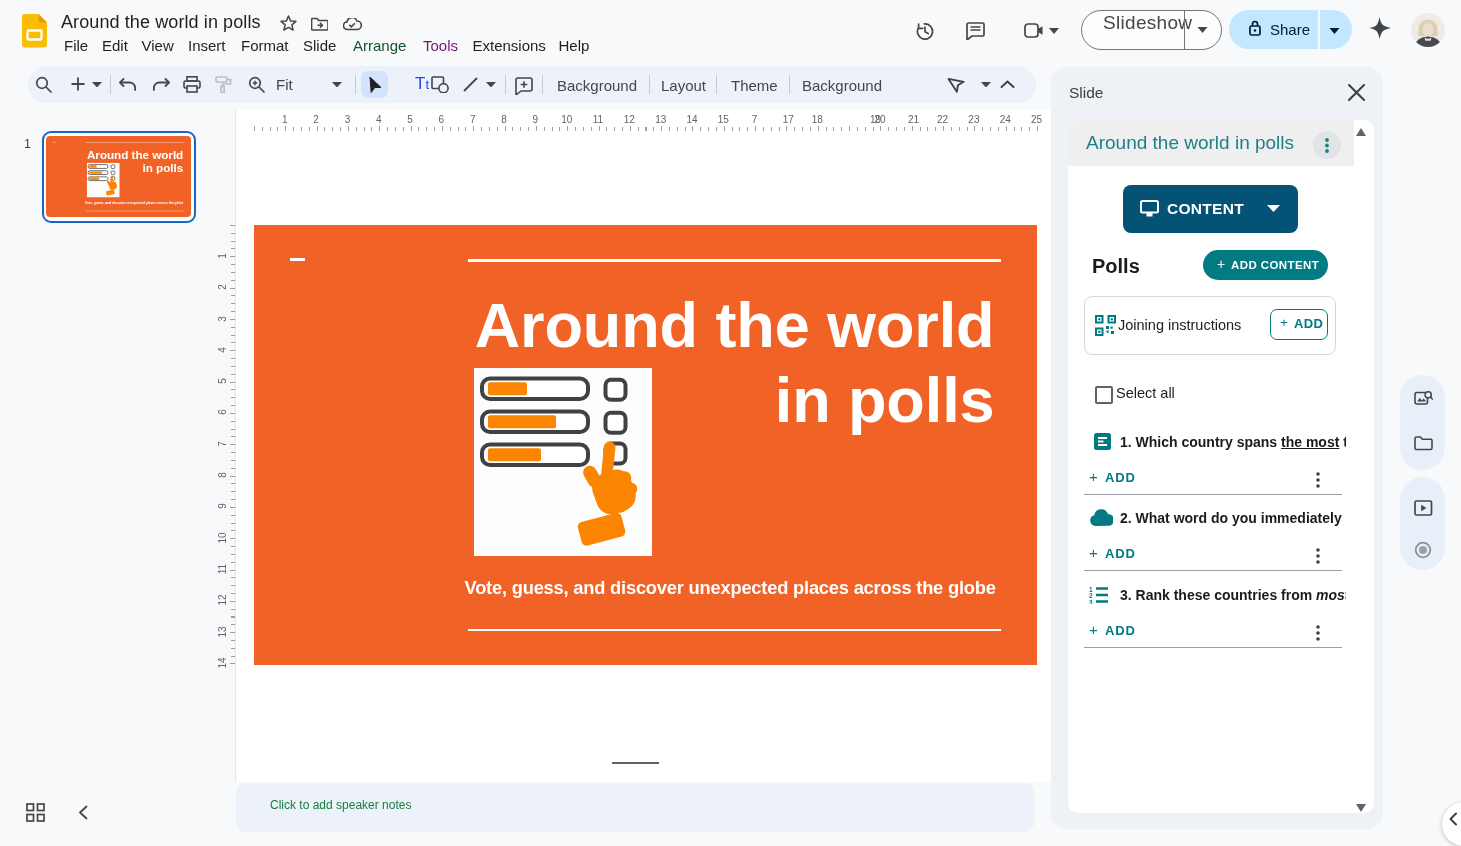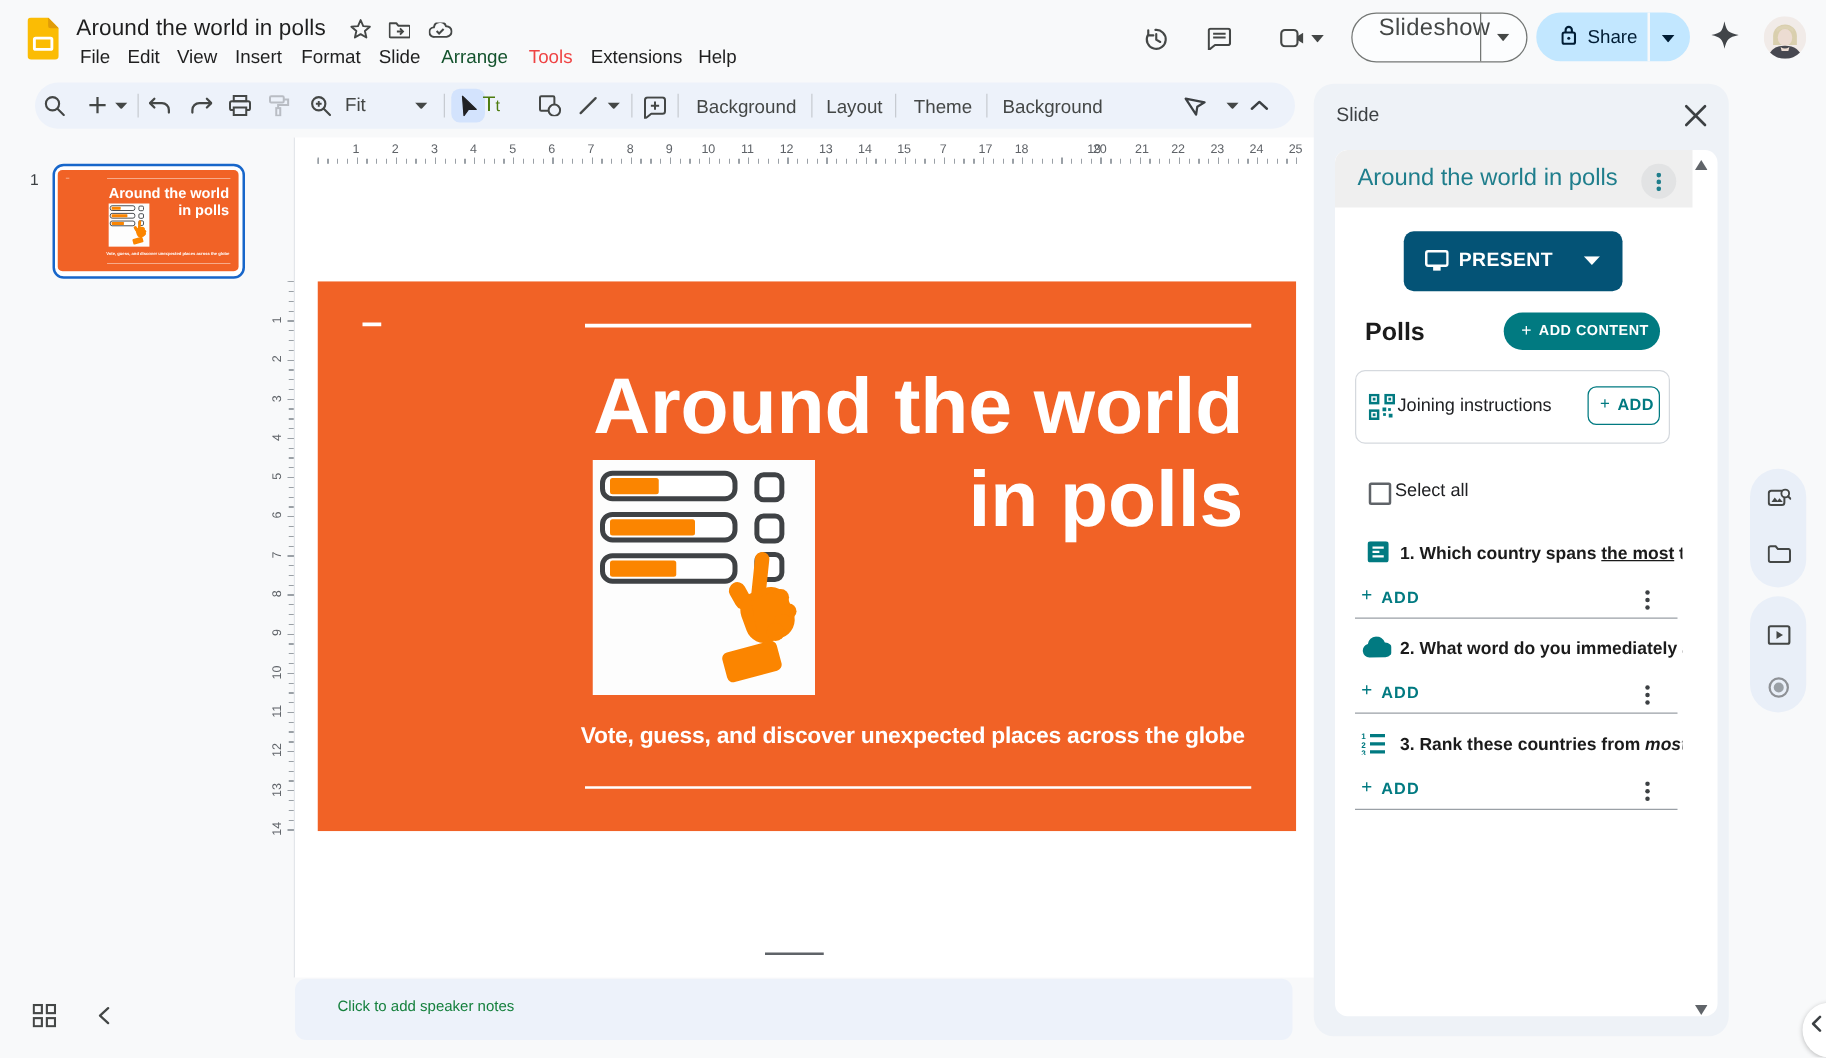--- a/index.html
+++ b/index.html
@@ -26,21 +26,21 @@
       <path d="M4.5 11.5 a3.8 3.8 0 0 1 -.4-7.6 a5 5 0 0 1 9.7-.9 a3.6 3.6 0 0 1 .6 8.4z" fill="none" stroke="#444746" stroke-width="1.6" stroke-linejoin="round"></path>
 <path d="M6.3 6.8 l2 2 3.6-3.6" fill="none" stroke="#444746" stroke-width="1.6"></path>
     </svg>
     <div class="abs" style="left:64px;top:37px;font-size:15px;color:#1f1f1f">File</div>
     <div class="abs" style="left:102px;top:37px;font-size:15px;color:#1f1f1f">Edit</div>
     <div class="abs" style="left:141.5px;top:37px;font-size:15px;color:#1f1f1f">View</div>
     <div class="abs" style="left:188px;top:37px;font-size:15px;color:#1f1f1f">Insert</div>
     <div class="abs" style="left:241px;top:37px;font-size:15px;color:#1f1f1f">Format</div>
     <div class="abs" style="left:303px;top:37px;font-size:15px;color:#1f1f1f">Slide</div>
     <div class="abs" style="left:353px;top:37px;font-size:15px;color:#14532d">Arrange</div>
-    <div class="abs" style="left:423px;top:37px;font-size:15px;color:#ef4444">Tools</div>
+    <div class="abs" style="left:423px;top:37px;font-size:15px;color:#701a75">Tools</div>
     <div class="abs" style="left:472.5px;top:37px;font-size:15px;color:#1f1f1f">Extensions</div>
     <div class="abs" style="left:558.5px;top:37px;font-size:15px;color:#1f1f1f">Help</div>
     <svg class="ic" style="left:915px;top:21px" width="20" height="20" viewBox="0 0 20 20">
       <path d="M9.34 2.93 A7.6 7.6 0 1 1 3.11 7.29" fill="none" stroke="#444746" stroke-width="1.7" stroke-linecap="round"></path>
 <path d="M3.6 3.2 v4.1 h4.1" fill="none" stroke="#444746" stroke-width="1.7" stroke-linecap="round" stroke-linejoin="round"></path>
 <path d="M10 6.2 v4.5 l3.2 1.9" fill="none" stroke="#444746" stroke-width="1.7" stroke-linecap="round"></path>
     </svg>
     <svg class="ic" style="left:966px;top:22px" width="19" height="18" viewBox="0 0 19 18">
       <path d="M1 2 a1.5 1.5 0 0 1 1.5-1 h14 a1.5 1.5 0 0 1 1.5 1.5 v10 a1.5 1.5 0 0 1 -1.5 1.5 H6 l-5 4z" fill="none" stroke="#444746" stroke-width="1.7" stroke-linejoin="round"></path>
 <path d="M4.5 5 h10 M4.5 8 h10" stroke="#444746" stroke-width="1.6"></path>
@@ -122,21 +122,21 @@
     </svg>
     <div class="abs" style="left:276px;top:76px;font-size:15px;color:#444746">Fit</div>
     <svg class="ic" style="left:332px;top:82px" width="10" height="5" viewBox="0 0 10 5">
       <path d="M0 0 h10 l-5 5.5z" fill="#444746"></path>
     </svg>
     <div class="abs" style="left:355px;top:75px;width:1px;height:19px;background:#c7cbd1"></div>
     <div class="abs" style="left:361px;top:71px;width:27px;height:27px;border-radius:7px;background:#d3e3fd"></div>
     <svg class="ic" style="left:368px;top:76px" width="14" height="17" viewBox="0 0 14 17">
       <path d="M1 1 l11 10.5 h-6.2 l-3.6 5z" fill="#202124" stroke="#202124" stroke-width="1" stroke-linejoin="round" transform="translate(1 0)"></path>
     </svg>
-    <div class="abs" style="left:386px;top:74px;font-size:17px;color:#4d7c0f;font-weight:500">T<span style="font-size:13px">t</span></div>
+    <div class="abs" style="left:415px;top:74px;font-size:17px;color:#1d4ed8;font-weight:500">T<span style="font-size:13px">t</span></div>
     <svg class="ic" style="left:431px;top:76px" width="18" height="17" viewBox="0 0 18 17">
       <rect x="1" y="1" width="11.5" height="11.5" rx="1" fill="none" stroke="#444746" stroke-width="1.6"></rect>
 <circle cx="12.5" cy="12.2" r="4.6" fill="#edf2fa" stroke="#444746" stroke-width="1.6"></circle>
     </svg>
     <svg class="ic" style="left:462px;top:76px" width="17" height="17" viewBox="0 0 17 17">
       <path d="M2.5 14.5 L14.5 2.5" stroke="#444746" stroke-width="1.8" stroke-linecap="round"></path>
     </svg>
     <svg class="ic" style="left:486px;top:82px" width="10" height="5" viewBox="0 0 10 5">
       <path d="M0 0 h10 l-5 5.5z" fill="#444746"></path>
     </svg>
@@ -304,21 +304,21 @@
         <path d="M5 0 L10 8 H0z" fill="#606469"></path>
       </svg>
       <svg style="position:absolute;left:288px;top:684px" width="10" height="8" viewBox="0 0 10 8">
         <path d="M5 8 L10 0 H0z" fill="#606469"></path>
       </svg>
       <div style="position:absolute;left:55px;top:65px;width:175px;height:48px;border-radius:8px;background:#045376"></div>
       <svg style="position:absolute;left:72px;top:80px" width="19" height="17" viewBox="0 0 19 17">
         <rect x="1" y="1" width="17" height="11.5" rx="1.5" fill="none" stroke="#fff" stroke-width="2"></rect>
 <rect x="6.5" y="13" width="6" height="3.5" fill="#fff"></rect>
       </svg>
-      <div style="position:absolute;left:99px;top:80px;font-size:15.5px;font-weight:700;color:#fff;letter-spacing:0.3px">PRESENT</div>
+      <div style="position:absolute;left:99px;top:80px;font-size:15.5px;font-weight:700;color:#fff;letter-spacing:0.3px">CONTENT</div>
       <svg style="position:absolute;left:199px;top:85px" width="13" height="7" viewBox="0 0 13 7">
         <path d="M0 0 h13 l-6.5 7z" fill="#fff"></path>
       </svg>
       <div style="position:absolute;left:24px;top:135px;font-size:20px;font-weight:700;color:#1b1b1b">Polls</div>
       <div style="position:absolute;left:135px;top:130px;width:125px;height:30px;border-radius:15px;background:#017a81"></div>
       <div style="position:absolute;left:149px;top:136px;font-size:14px;color:#fff">+</div>
       <div style="position:absolute;left:163px;top:139px;font-size:11.5px;font-weight:700;color:#fff;letter-spacing:0.4px">ADD CONTENT</div>
       <div style="position:absolute;left:16px;top:176px;width:250px;height:57px;border:1px solid #d5d9de;border-radius:8px;background:#fff"></div>
       <svg style="position:absolute;left:27px;top:195px" width="21" height="21" viewBox="0 0 21 21">
 <g fill="none" stroke="#017a81" stroke-width="2">

